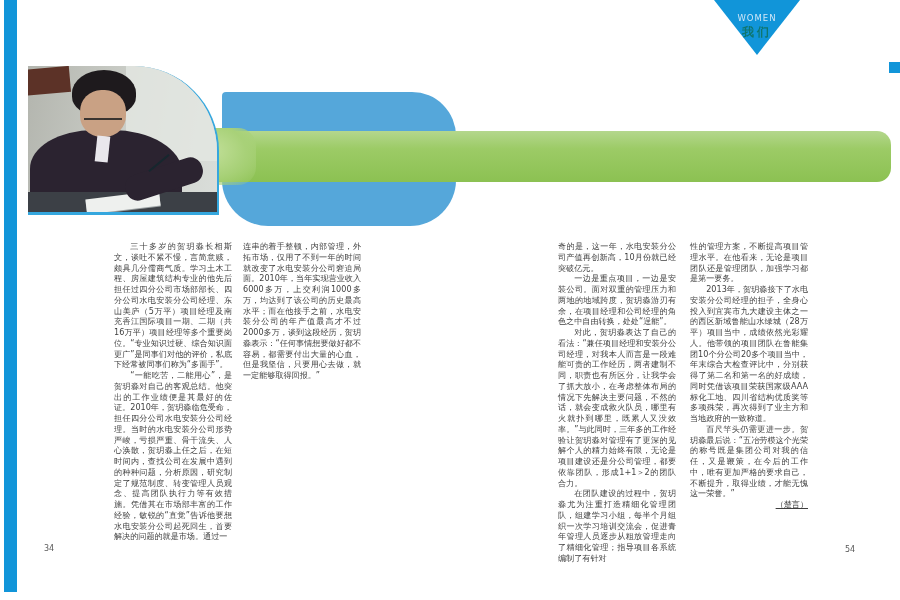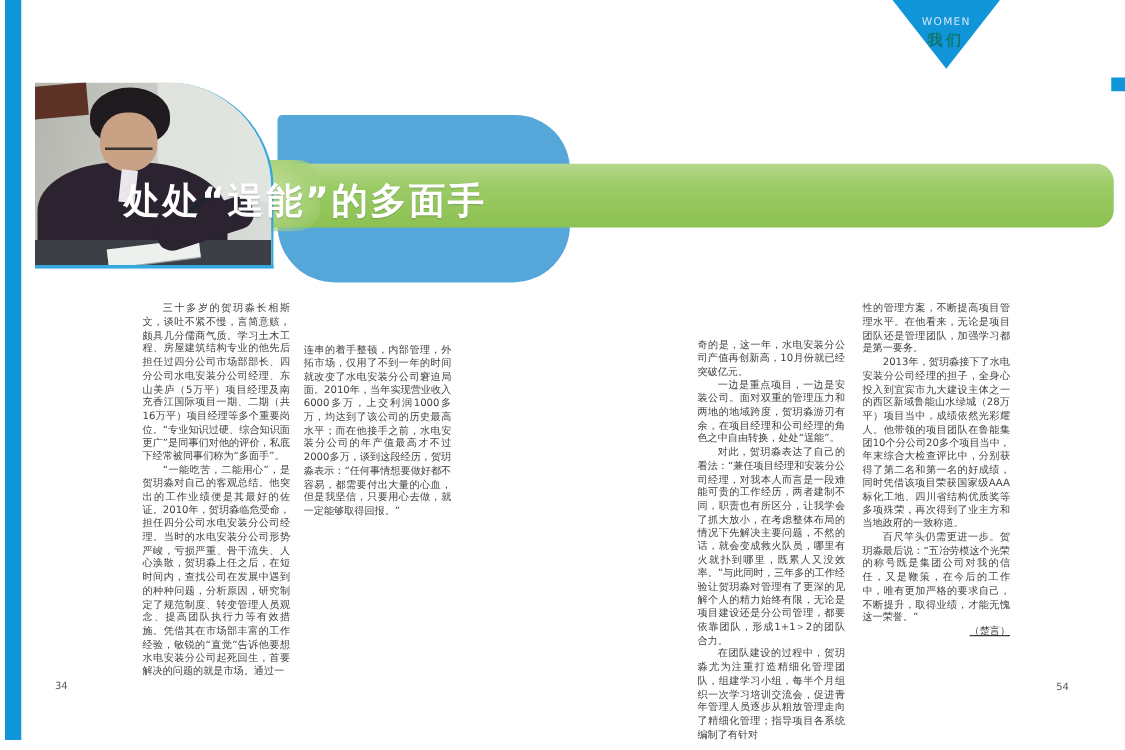--- a/index.html
+++ b/index.html
@@ -51,21 +51,21 @@
     transform:rotate(-7deg);box-shadow:0 1px 0 #9aa0a2;}
   .photo .pen{position:absolute;left:118px;top:96px;width:26px;height:2px;background:#16272e;
     transform:rotate(-40deg);}
 
   
   .col{position:absolute;top:241px;width:118px;font-size:8.1px;line-height:10.75px;
     color:#3f3f3f;text-align:justify;}
   .col p{margin:0;}
   .col p.indent{text-indent:2em;}
   .col p.right{text-align:right;text-decoration:underline;}
-  #col1{left:114px;} #col2{left:243px;margin-top:33px;} #col3{left:558px;margin-top:29px;} #col4{left:690px;}
+  #col1{left:114px;} #col2{left:243px;} #col3{left:558px;} #col4{left:690px;}
 
   .page-num{position:absolute;font-size:8px;color:#5a5a5a;}
   .page-num.left{left:44px;top:544px;}
   .page-num.right{left:845px;top:545px;}
 </style>
 </head>
 <body>
 
 <div class="spread">
 
@@ -87,21 +87,20 @@
     <div class="hair"></div>
     <div class="face"></div>
     <div class="glasses"></div>
     <div class="shirt"></div>
     <div class="desk"></div>
     <div class="paper"></div>
     <div class="arm"></div>
     <div class="pen"></div>
   </div>
 
-  <div class="headline">处处“逞能”的多面手</div>
 
   <div class="col" id="col1">
       <p class="indent">三十多岁的贺玥淼长相斯文，谈吐不紧不慢，言简意赅，颇具几分儒商气质。学习土木工程、房屋建筑结构专业的他先后担任过四分公司市场部部长、四分公司水电安装分公司经理、东山美庐（5万平）项目经理及南充香江国际项目一期、二期（共16万平）项目经理等多个重要岗位。“专业知识过硬、综合知识面更广”是同事们对他的评价，私底下经常被同事们称为“多面手”。</p>
       <p class="indent">“一能吃苦，二能用心”，是贺玥淼对自己的客观总结。他突出的工作业绩便是其最好的佐证。2010年，贺玥淼临危受命，担任四分公司水电安装分公司经理。当时的水电安装分公司形势严峻，亏损严重、骨干流失、人心涣散，贺玥淼上任之后，在短时间内，查找公司在发展中遇到的种种问题，分析原因，研究制定了规范制度、转变管理人员观念、提高团队执行力等有效措施。凭借其在市场部丰富的工作经验，敏锐的“直觉”告诉他要想水电安装分公司起死回生，首要解决的问题的就是市场。通过一</p>
     </div>
   <div class="col" id="col2">
       <p>连串的着手整顿，内部管理，外拓市场，仅用了不到一年的时间就改变了水电安装分公司窘迫局面。2010年，当年实现营业收入6000多万，上交利润1000多万，均达到了该公司的历史最高水平；而在他接手之前，水电安装分公司的年产值最高才不过2000多万，谈到这段经历，贺玥淼表示：“任何事情想要做好都不容易，都需要付出大量的心血，但是我坚信，只要用心去做，就一定能够取得回报。”</p>
     </div>
   <div class="col" id="col3">
       <p>奇的是，这一年，水电安装分公司产值再创新高，10月份就已经突破亿元。</p>

